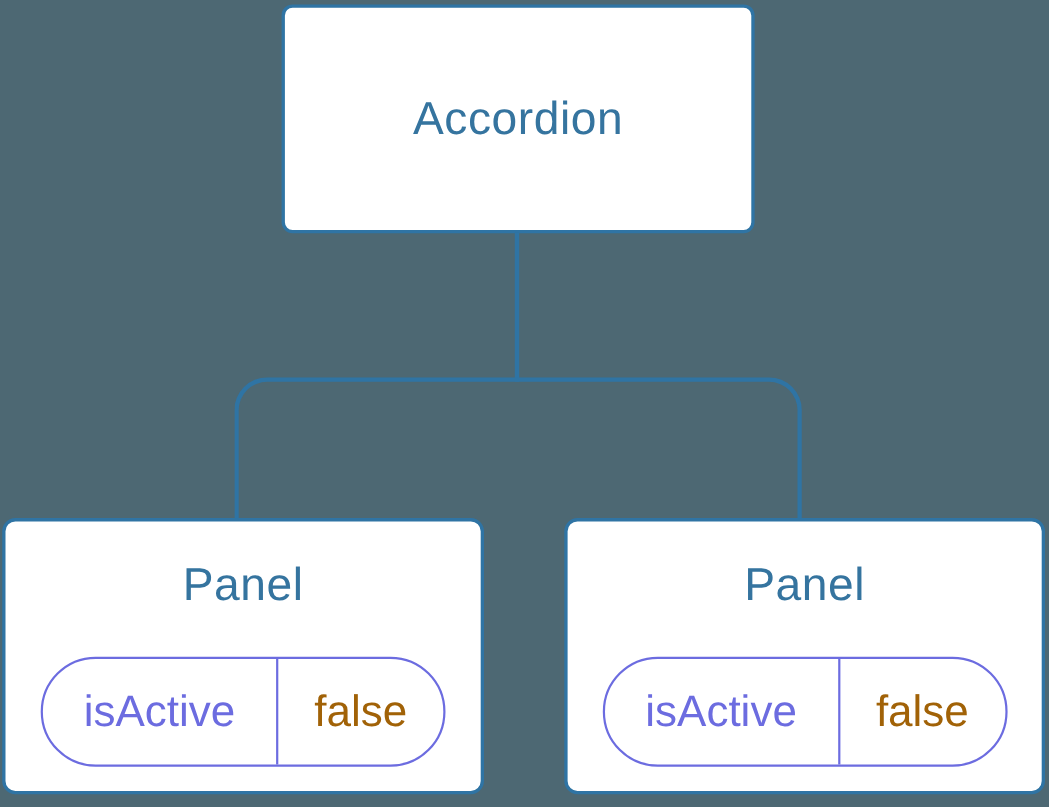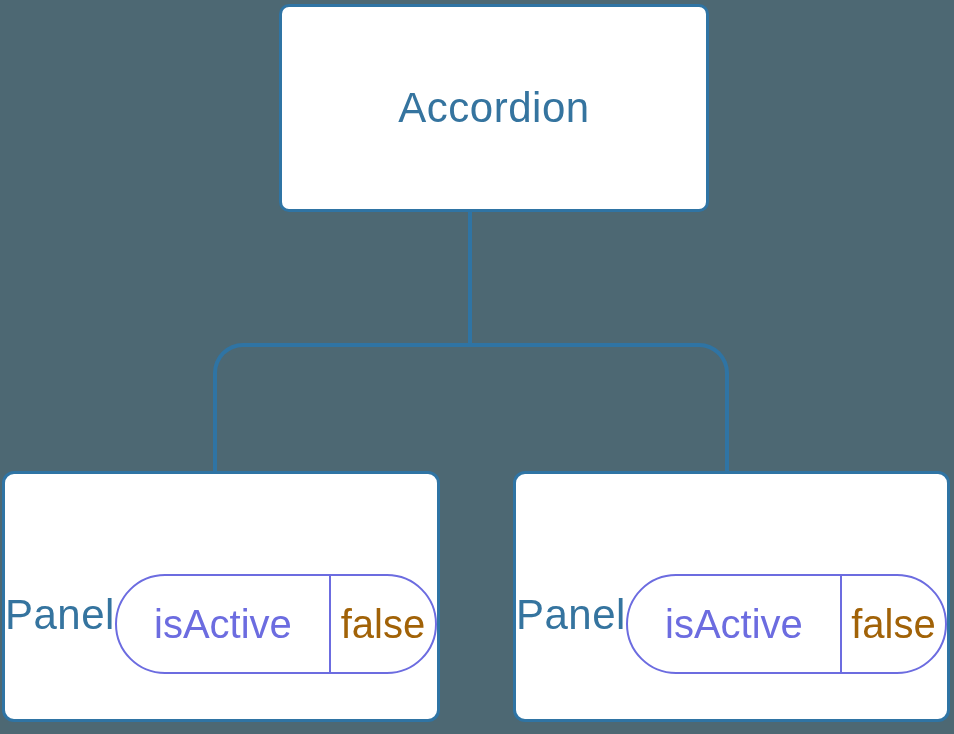--- a/index.html
+++ b/index.html
@@ -23,21 +23,20 @@
   }
   .root-node {
     left: 256px;
     top: 4px;
     width: 430px;
     height: 208px;
     border-radius: 10px;
     display: flex;
     align-items: center;
     justify-content: center;
-    margin-left: 23px;
   }
   .node-label {
     color: #35749f;
     font-size: 42px;
     font-weight: 500;
     letter-spacing: 0.5px;
   }
   .stem {
     position: absolute;
     left: 468px;
@@ -56,35 +55,35 @@
     border-top: 4px solid #2f74a4;
     border-left: 4px solid #2f74a4;
     border-right: 4px solid #2f74a4;
     border-radius: 30px 30px 0 0;
   }
   .panel-node {
     top: 471px;
     height: 251px;
     border-radius: 12px;
     display: flex;
-    flex-direction: row;
+    flex-direction: column;
     align-items: center;
     padding-top: 36px;
   }
   .panel-left  { left: 2px;   width: 438px; }
   .panel-right { left: 513px; width: 437px; }
   .panel-title {
     color: #35749f;
     font-size: 42px;
     font-weight: 500;
     line-height: 42px;
     letter-spacing: 0.5px;
   }
   .state-pill {
-    margin-top: 19px;
+    margin-top: 45px;
     box-sizing: border-box;
     width: 368px;
     height: 100px;
     border: 2px solid #6c6ce0;
     border-radius: 50px;
     display: flex;
     align-items: stretch;
     background: #ffffff;
   }
   .pill-key {

